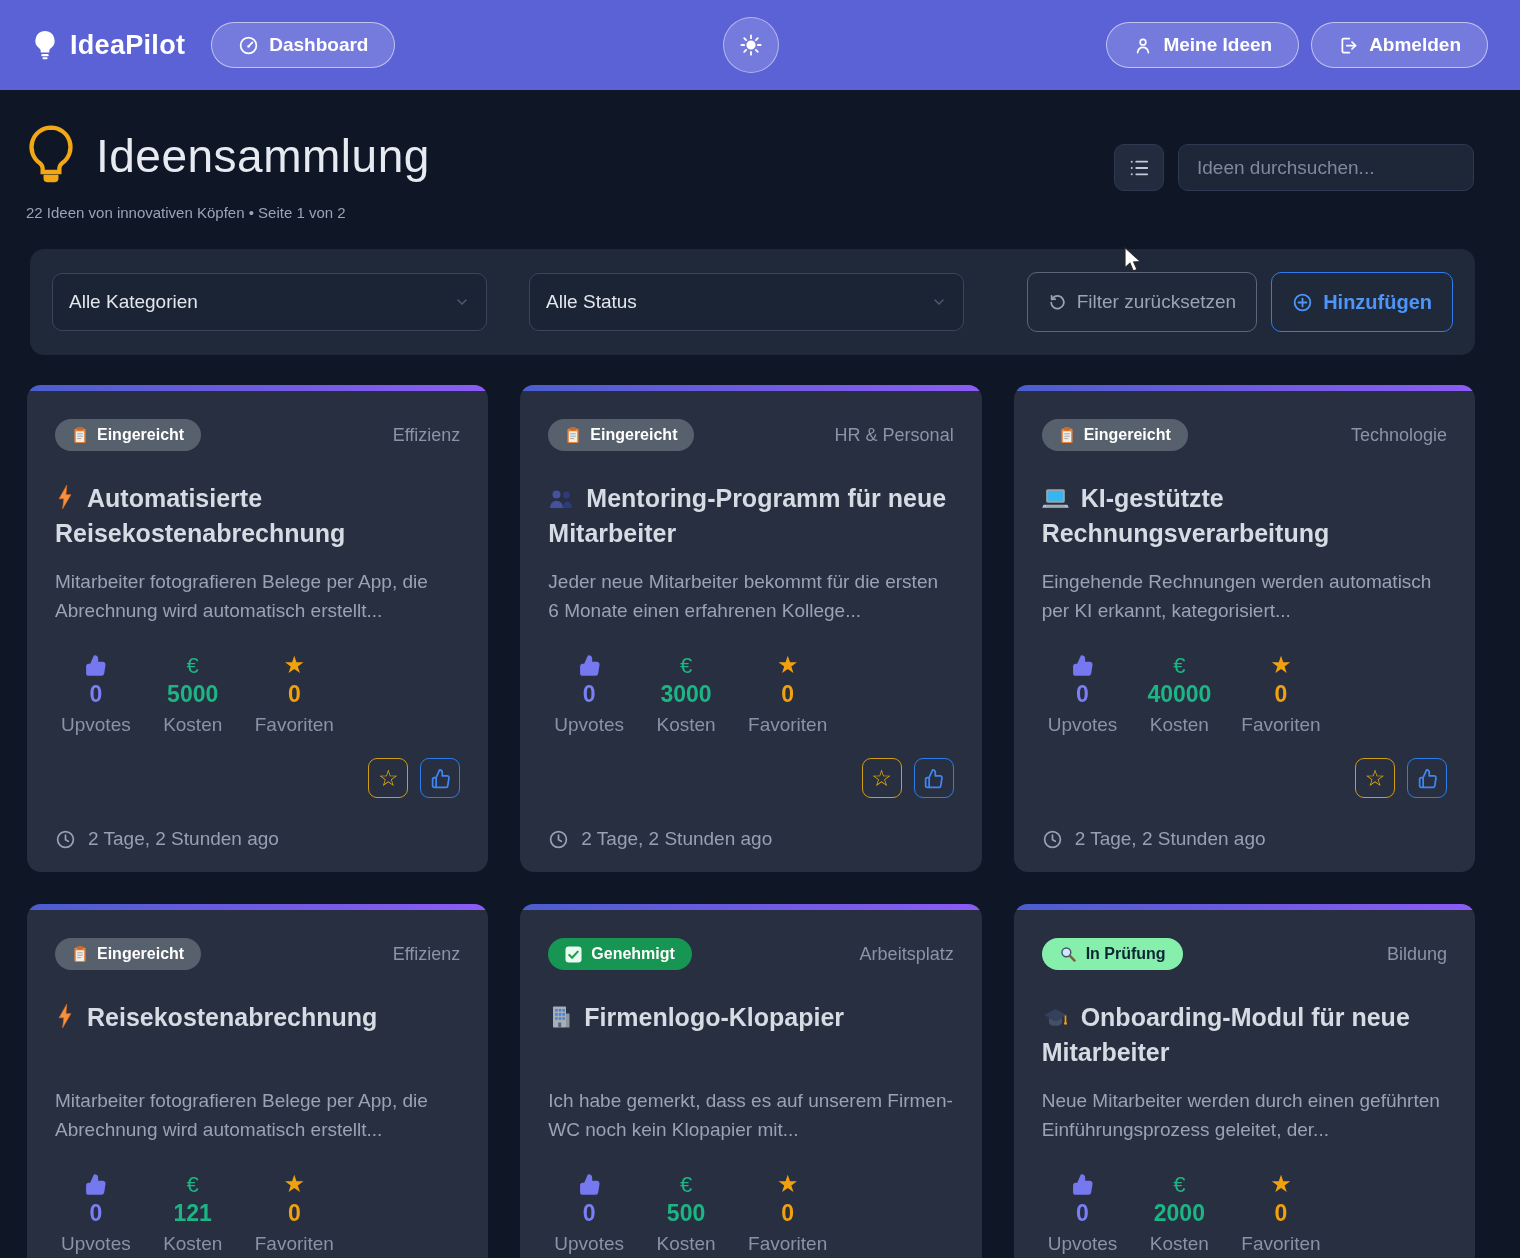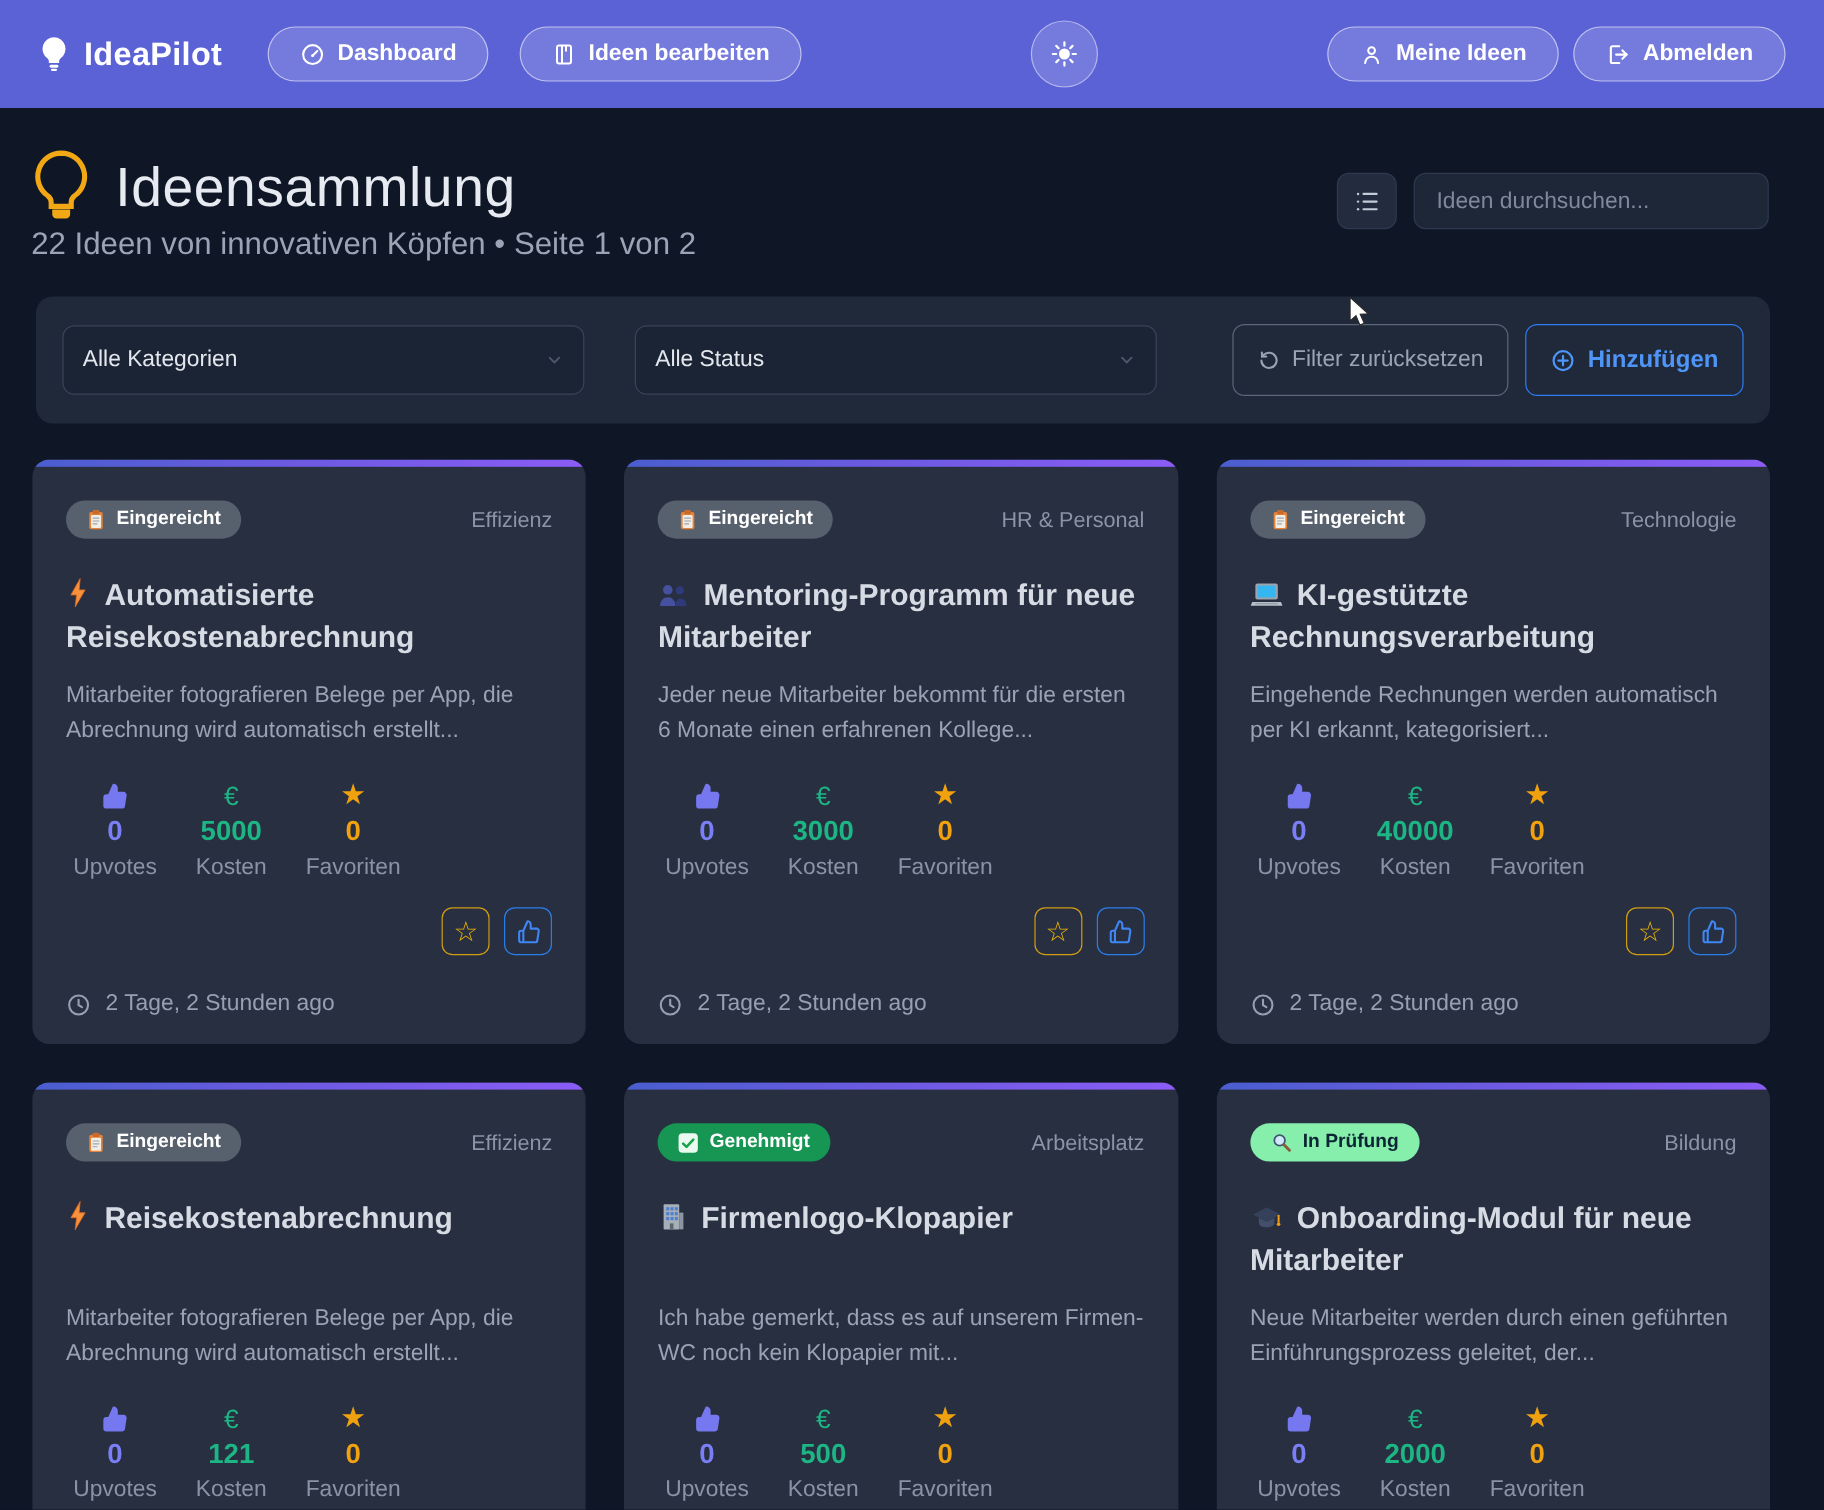--- a/index.html
+++ b/index.html
@@ -6,21 +6,21 @@
   html,body { width:1520px; height:1258px; overflow:hidden; }
   body {
     font-family:"Liberation Sans", sans-serif;
     background:#0f1626; color:#dde2e9; position:relative;
   }
   svg { display:block; }
 
   
   .navbar {
     height:90px; background:#5b62d6; display:flex; align-items:center;
-    padding:10px 32px; gap:26px;
+    padding:10px 32px; gap:14px;
   }
   .brand { display:flex; align-items:center; gap:12px; margin-right:12px; }
   .brand-name { font-size:27px; font-weight:bold; color:#ffffff; letter-spacing:.3px; }
   .nav-pill {
     display:flex; align-items:center; gap:10px; cursor:pointer;
     background:rgba(255,255,255,.16); border:1.5px solid rgba(255,255,255,.55);
     color:#ffffff; font-size:19px; font-weight:bold;
     padding:11px 26px; border-radius:999px; font-family:inherit;
   }
   .nav-spacer { flex:1; }
@@ -29,21 +29,21 @@
     background:rgba(255,255,255,.16); border:1.5px solid rgba(255,255,255,.45);
     display:flex; align-items:center; justify-content:center; color:#fff;
   }
   .nav-right { display:flex; gap:12px; }
 
   
   .page-head { display:flex; align-items:flex-start; padding:34px 46px 0 26px; }
   .head-left { flex:1; }
   .head-title-row { display:flex; align-items:center; gap:20px; }
   .page-title { font-size:46px; font-weight:500; color:#e7ebf1; letter-spacing:.5px; }
-  .page-subtitle { font-size:26px; color:#9aa4b6; margin-top:0; }
+  .page-subtitle { font-size:15px; color:#9aa4b6; margin-top:16px; }
   .head-right { display:flex; gap:14px; margin-top:20px; }
   .view-btn {
     width:50px; height:47px; border-radius:10px; cursor:pointer;
     background:#222c3e; border:1px solid #2d3950; color:#c3cbd8;
     display:flex; align-items:center; justify-content:center;
   }
   .search-input {
     width:296px; height:47px; border-radius:10px; padding:0 18px;
     background:#1d2737; border:1px solid #2d3950; outline:none;
     color:#dde2e9; font-size:19px; font-family:inherit;
@@ -141,30 +141,20 @@
   </div>
   <button class="nav-pill">
     <span>
       <svg width="21" height="21" viewBox="0 0 24 24" fill="none" stroke="#fff" stroke-width="2">
         <circle cx="12" cy="12" r="9"></circle>
           <path d="M12 13l4.5-4.5" stroke-linecap="round"></path>
           <circle cx="12" cy="13" r="1.4" fill="#fff" stroke="none"></circle>
       </svg>
     </span>
     <span>Dashboard</span>
-  </button>
-  <button class="nav-pill">
-    <span>
-      <svg width="20" height="21" viewBox="0 0 24 24" fill="none" stroke="#fff" stroke-width="2">
-        <rect x="5" y="3" width="14" height="18" rx="2"></rect>
-          <line x1="10" y1="3" x2="10" y2="21"></line>
-          <line x1="14" y1="3" x2="14" y2="9"></line>
-      </svg>
-    </span>
-    <span>Ideen bearbeiten</span>
   </button>
   <div class="nav-spacer"></div>
   <button class="theme-toggle">
     <span>
       <svg width="22" height="22" viewBox="0 0 24 24" fill="none" stroke="#fff" stroke-width="2" stroke-linecap="round">
         <circle cx="12" cy="12" r="4" fill="#fff"></circle>
         <line x1="12" y1="1.5" x2="12" y2="4.5"></line>
           <line x1="12" y1="19.5" x2="12" y2="22.5"></line>
         <line x1="1.5" y1="12" x2="4.5" y2="12"></line>
           <line x1="19.5" y1="12" x2="22.5" y2="12"></line>

